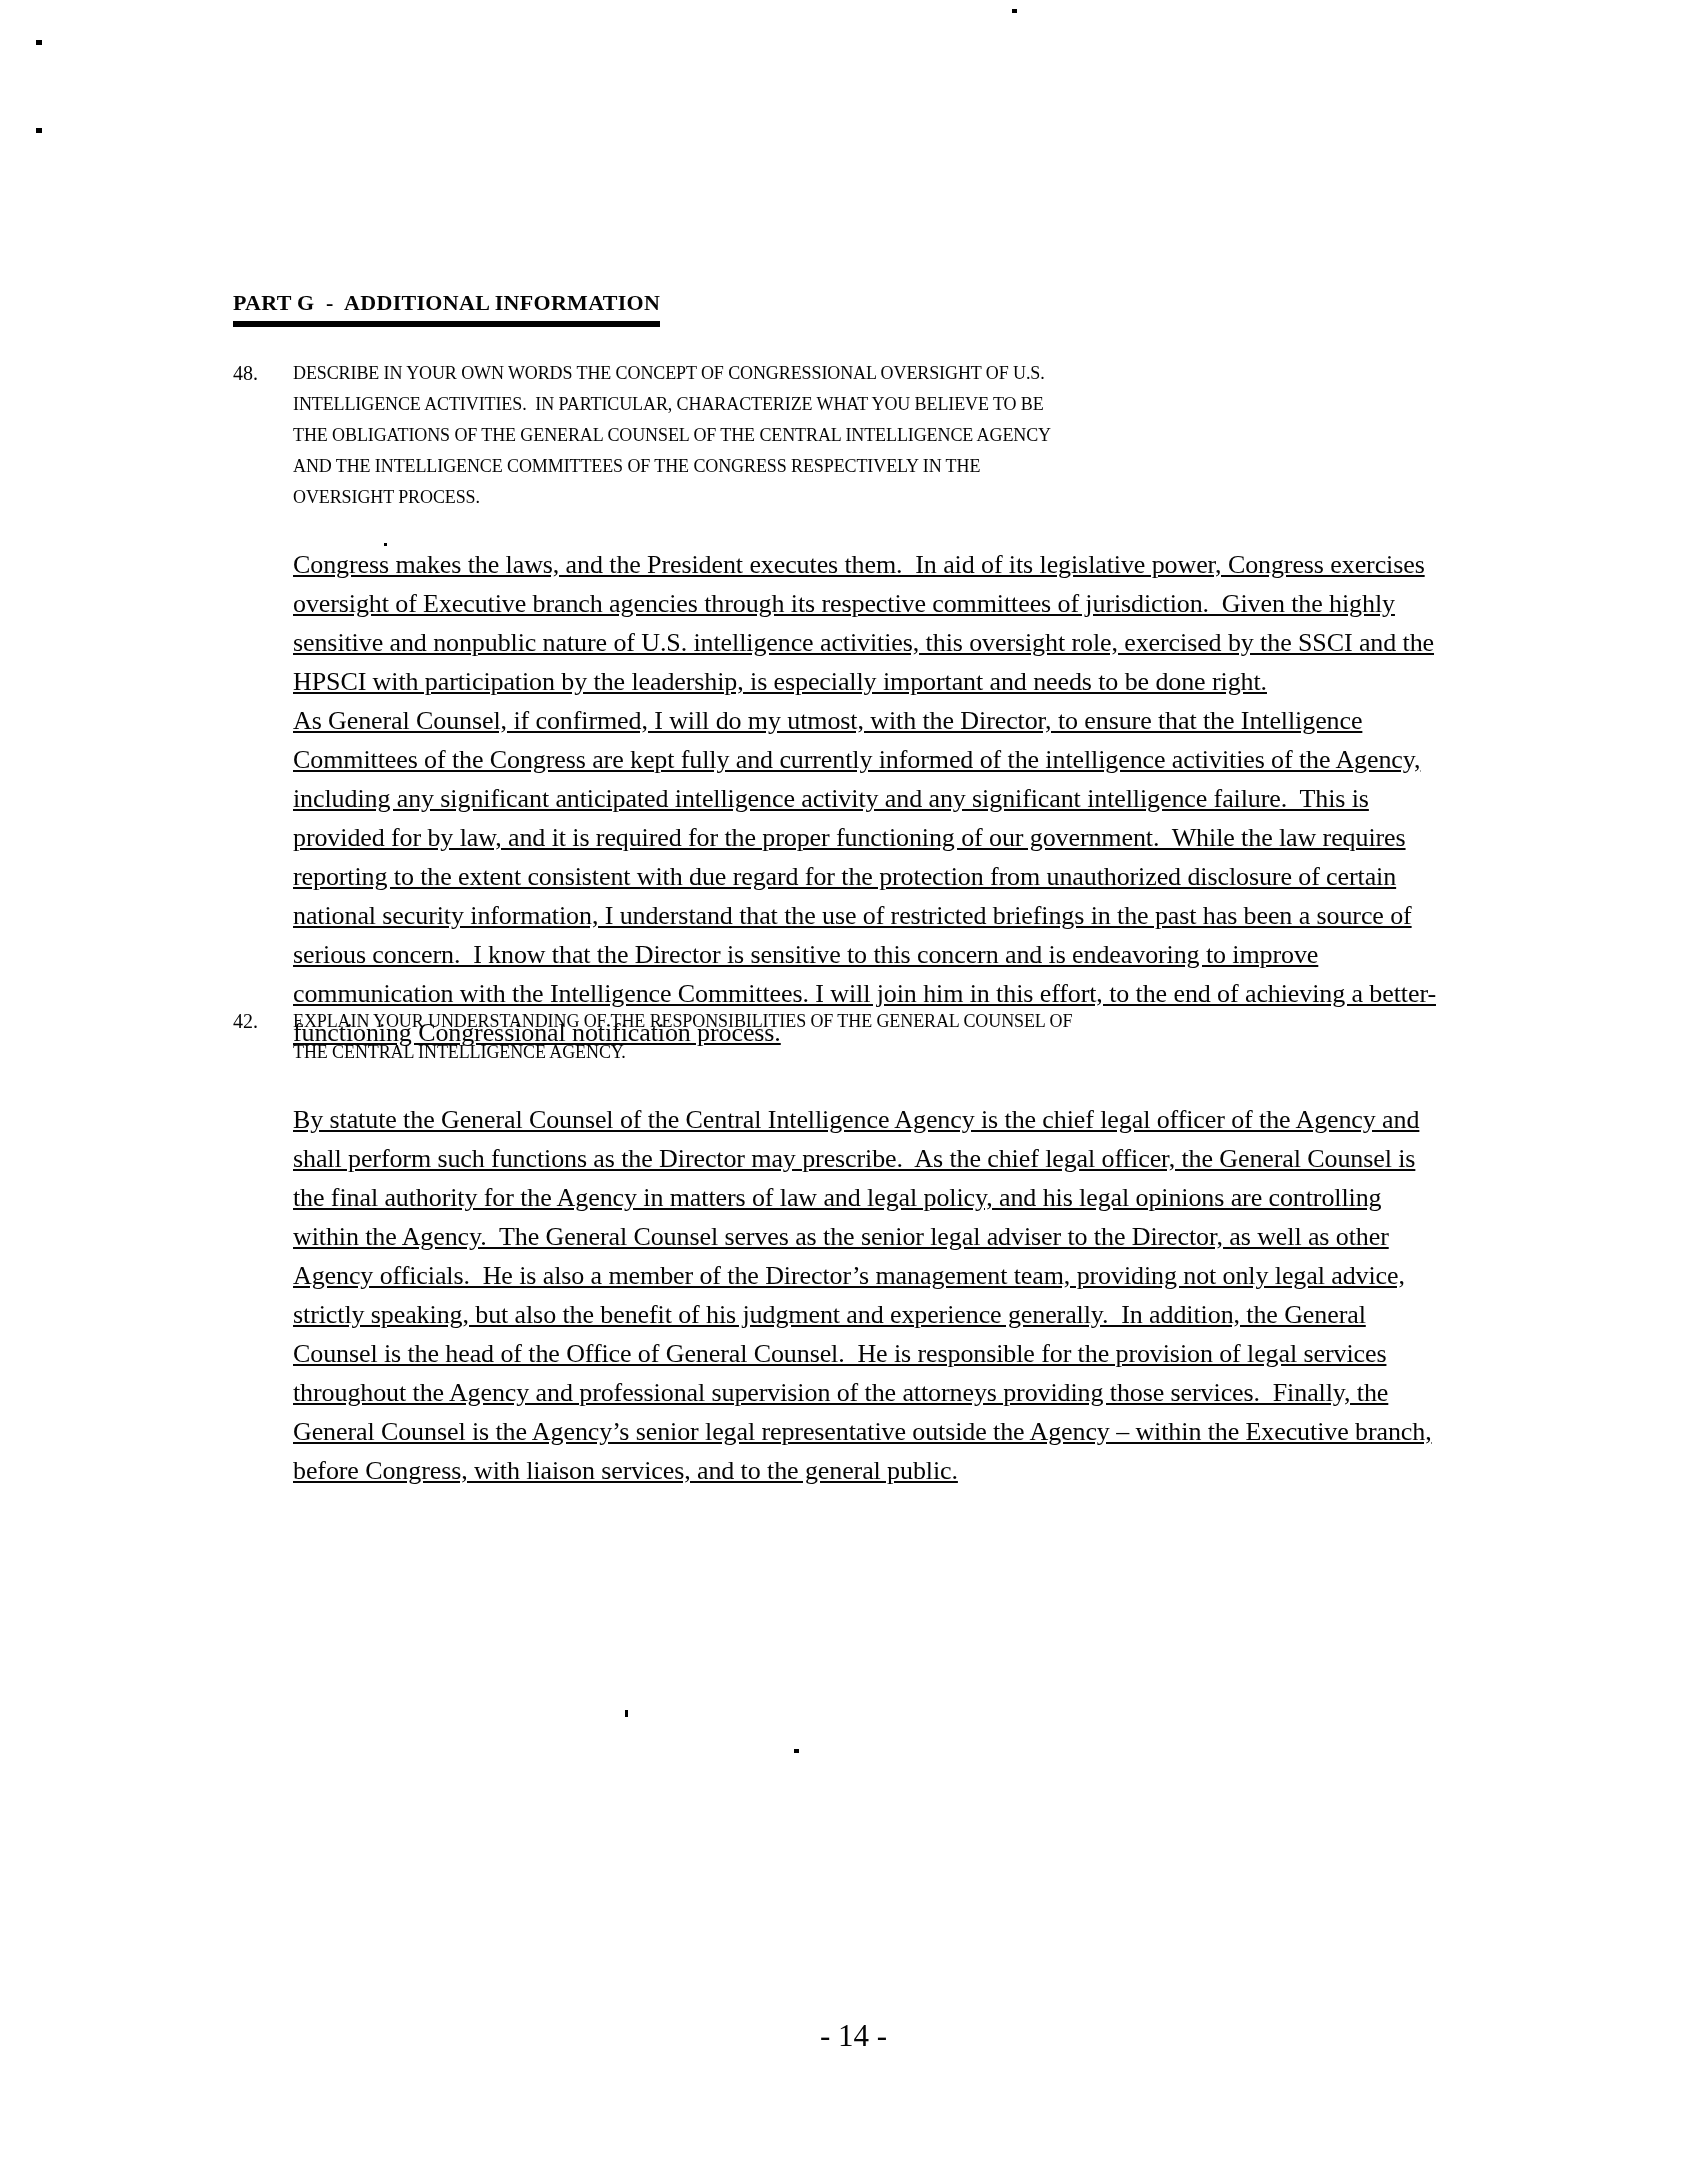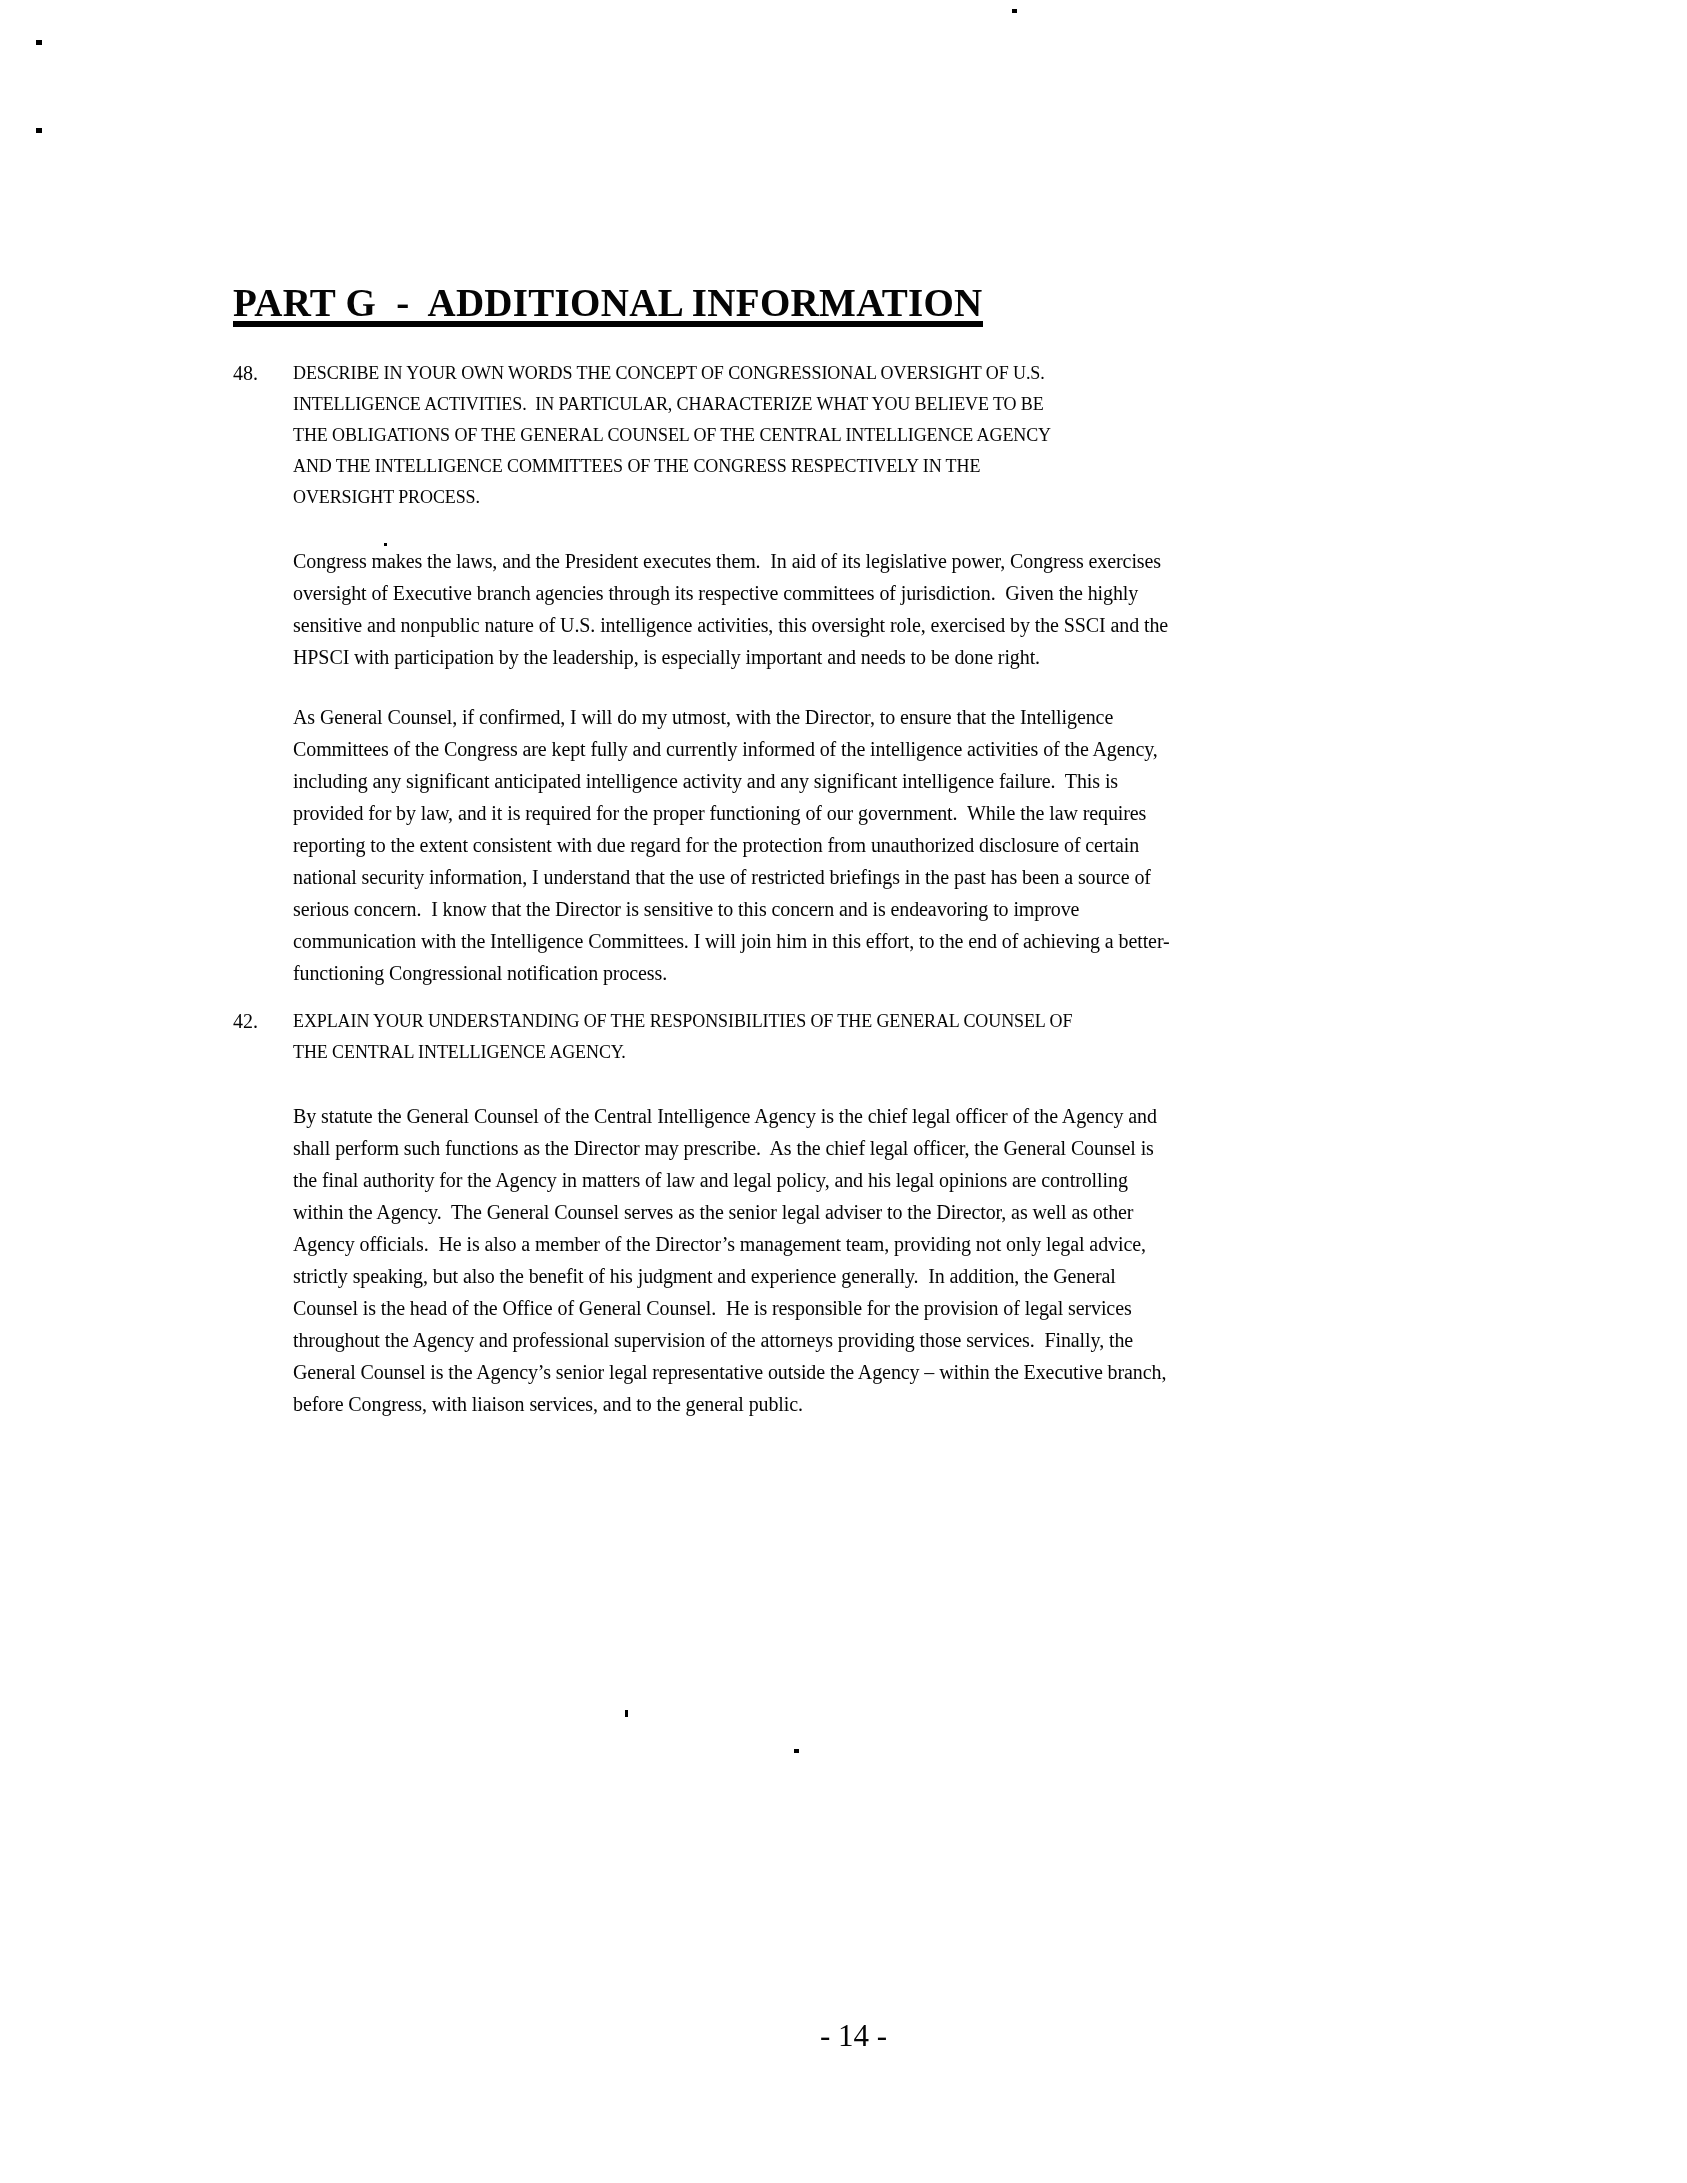--- a/index.html
+++ b/index.html
@@ -14,21 +14,21 @@
     background: #ffffff;
     color: #050505;
     font-family: "Liberation Serif", "DejaVu Serif", serif;
     overflow: hidden;
   }
   .section-title {
     position: absolute;
     left: 233px;
     top: 287px;
     margin: 0;
-    font-size: 39px;
+    font-size: 22px;
     line-height: 31px;
     font-weight: bold;
     letter-spacing: 0.3px;
     white-space: pre;
     border-bottom: 6px solid #000;
     padding-bottom: 2.6px;
   }
   .q-row {
     position: absolute;
     left: 233px;
@@ -45,24 +45,25 @@
     font-size: 18px;
     line-height: 31px;
     white-space: pre-wrap;
     width: 1297px;
     letter-spacing: -0.1px;
   }
   .para {
     position: absolute;
     left: 293px;
     width: 1297px;
-    font-size: 20px;
-    line-height: 32px;
+    font-size: 26px;
+    line-height: 39px;
     white-space: pre-wrap;
     letter-spacing: -0.1px;
+    text-decoration: underline;
   }
   .page-number {
     position: absolute;
     left: 761px;
     top: 2022px;
     width: 185px;
     text-align: center;
     font-size: 31px;
     line-height: 28px;
     white-space: pre;

